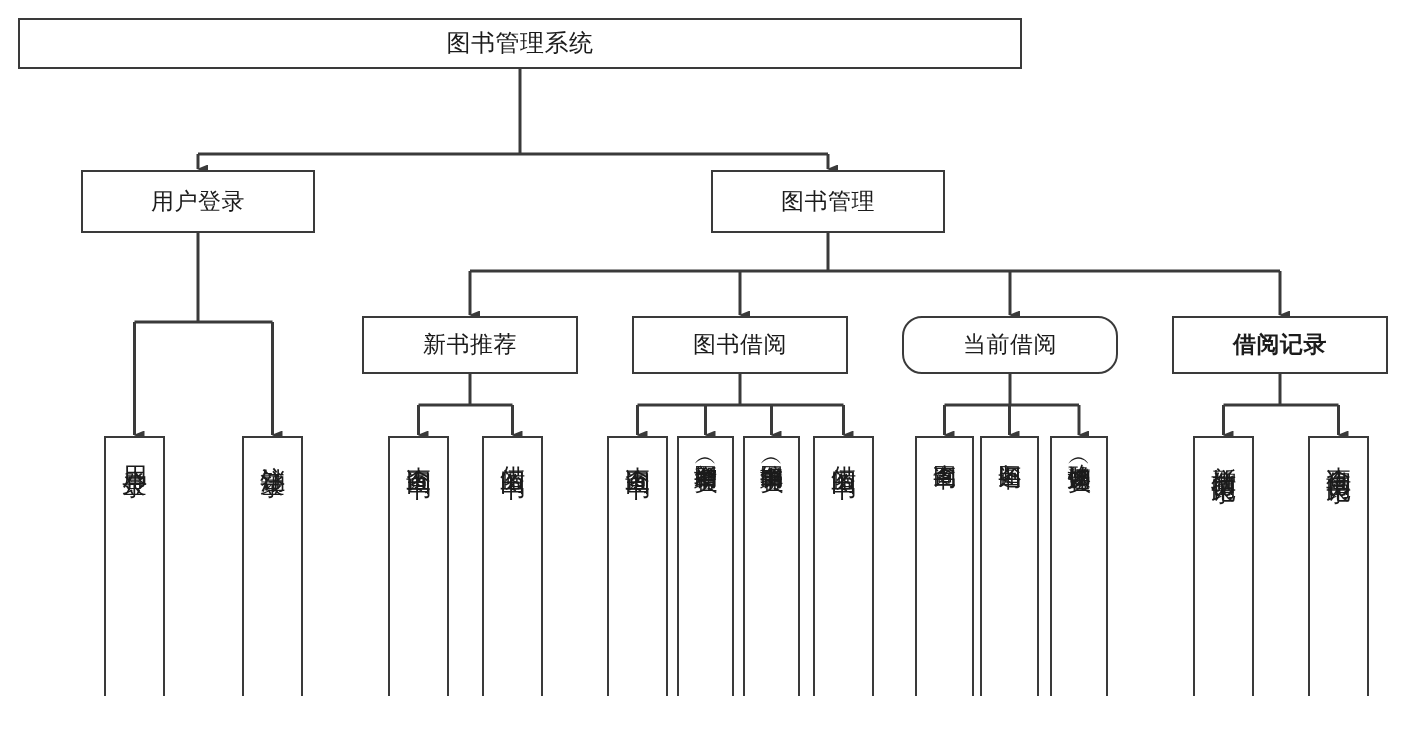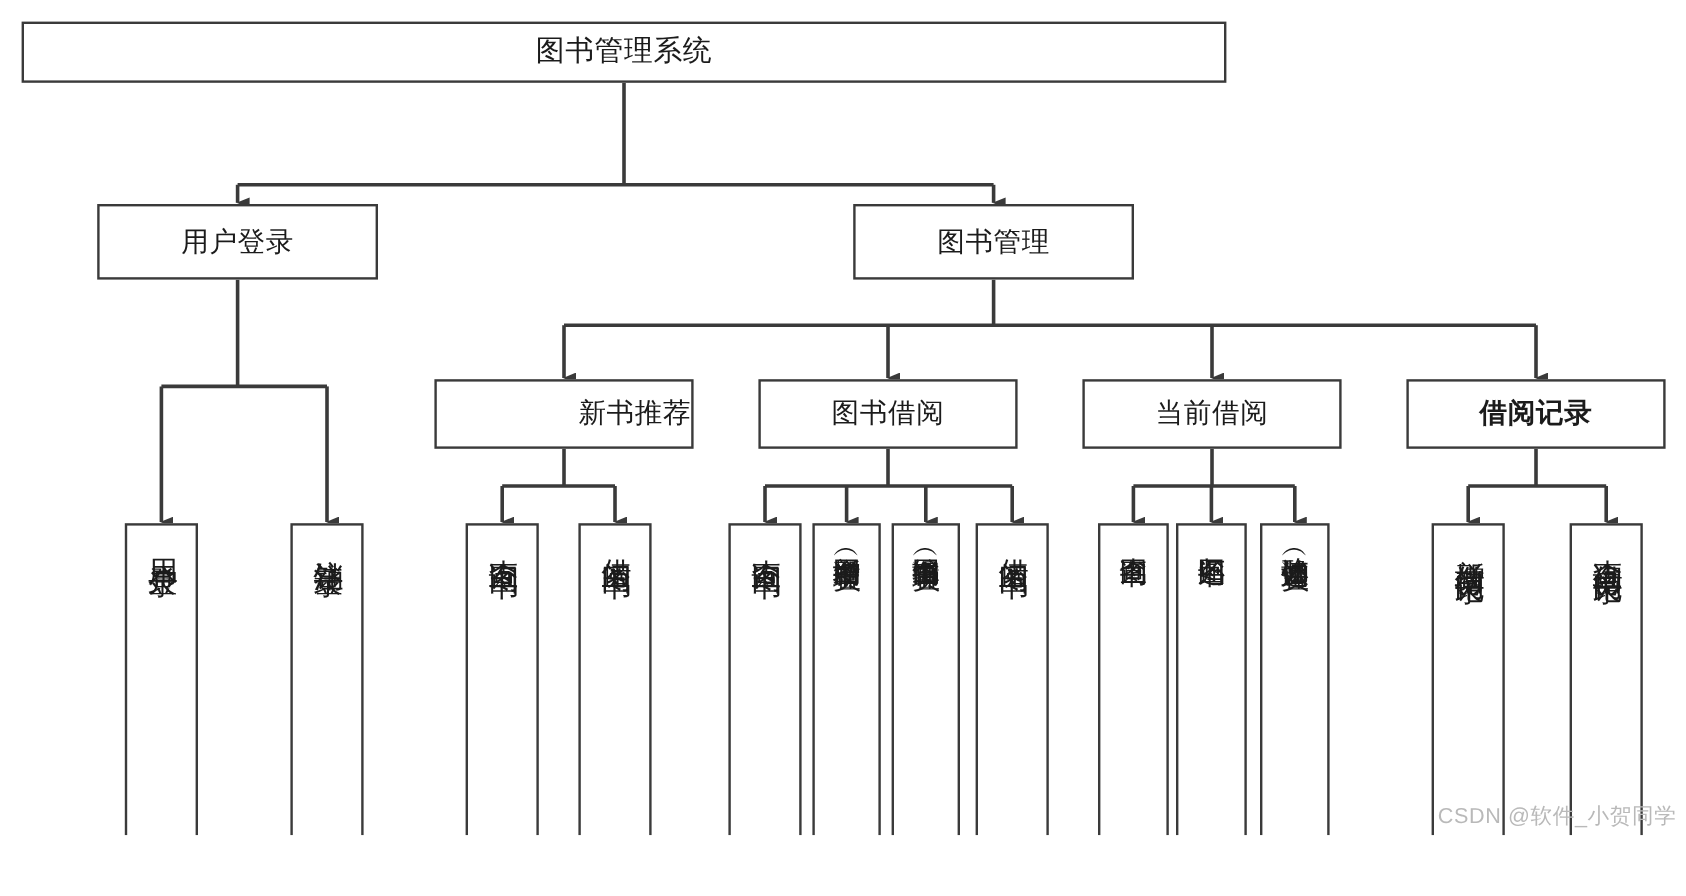--- a/index.html
+++ b/index.html
@@ -126,27 +126,27 @@
   <div id="nodes-layer">
       <div class="node horizontal root" id="node-root" style="left: 18px; top: 18px; width: 1004px; height: 51px;">
         <span class="label">图书管理系统</span>
       </div>
       <div class="node horizontal" id="node-user-login" style="left: 81px; top: 170px; width: 234px; height: 63px;">
         <span class="label">用户登录</span>
       </div>
       <div class="node horizontal" id="node-book-manage" style="left: 711px; top: 170px; width: 234px; height: 63px;">
         <span class="label">图书管理</span>
       </div>
-      <div class="node horizontal" id="node-new-book-rec" style="left: 362px; top: 316px; width: 216px; height: 58px; justify-content: flex-end;">
+      <div class="node horizontal" id="node-new-book-rec" style="left: 362px; top: 316px; width: 216px; height: 58px;">
         <span class="label">新书推荐</span>
       </div>
       <div class="node horizontal" id="node-book-borrow" style="left: 632px; top: 316px; width: 216px; height: 58px; justify-content: center;">
         <span class="label">图书借阅</span>
       </div>
-      <div class="node horizontal" id="node-current-borrow" style="left: 902px; top: 316px; width: 216px; height: 58px;">
+      <div class="node horizontal" id="node-current-borrow" style="left: 902px; top: 316px; width: 216px; height: 58px; border-radius: 20px;">
         <span class="label">当前借阅</span>
       </div>
       <div class="node horizontal" id="node-borrow-record" style="left: 1172px; top: 316px; width: 216px; height: 58px; font-weight: bold;">
         <span class="label">借阅记录</span>
       </div>
       <div class="node vertical" id="node-leaf-user-login" style="left: 104px; top: 436px; width: 61px; height: 299px;">
         <span class="label">用户登录</span>
       </div>
       <div class="node vertical" id="node-leaf-user-logout" style="left: 242px; top: 436px; width: 61px; height: 299px;">
         <span class="label">注销登录</span>
@@ -179,14 +179,13 @@
         <span class="label">确认归还（管理员）</span>
       </div>
       <div class="node vertical" id="node-leaf-add-record" style="left: 1193px; top: 436px; width: 61px; height: 299px;">
         <span class="label">新增借阅记录</span>
       </div>
       <div class="node vertical" id="node-leaf-query-record" style="left: 1308px; top: 436px; width: 61px; height: 299px;">
         <span class="label">查询借阅记录</span>
       </div>
     </div>
 
-  <div id="watermark">CSDN @软件_小贺同学</div>
 </div>
 
 </body></html>

